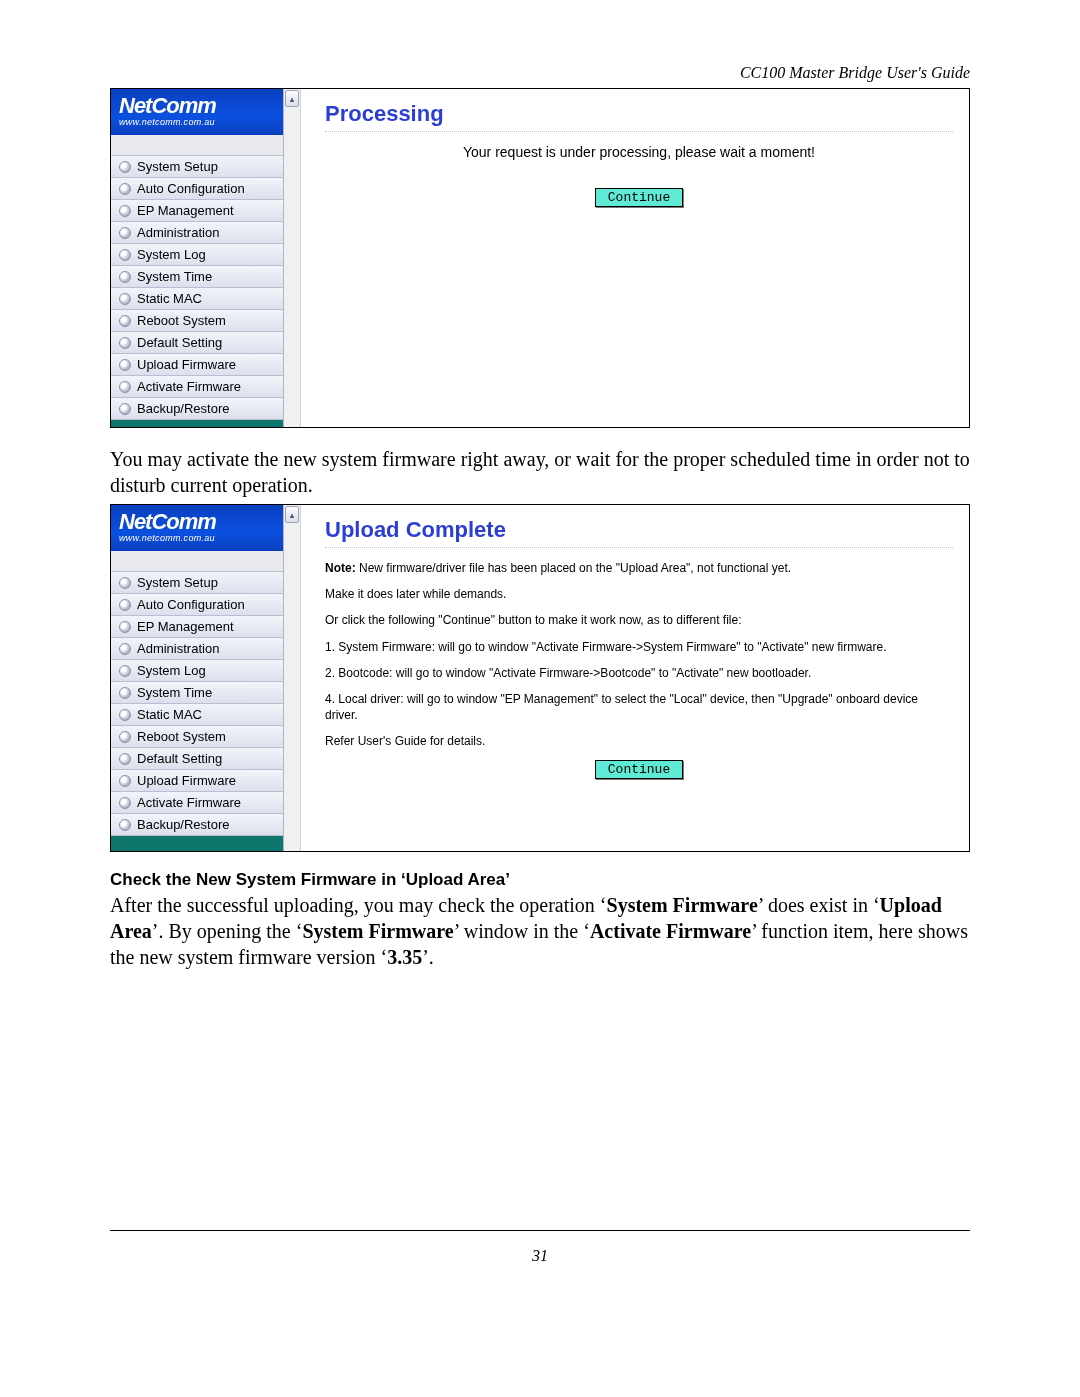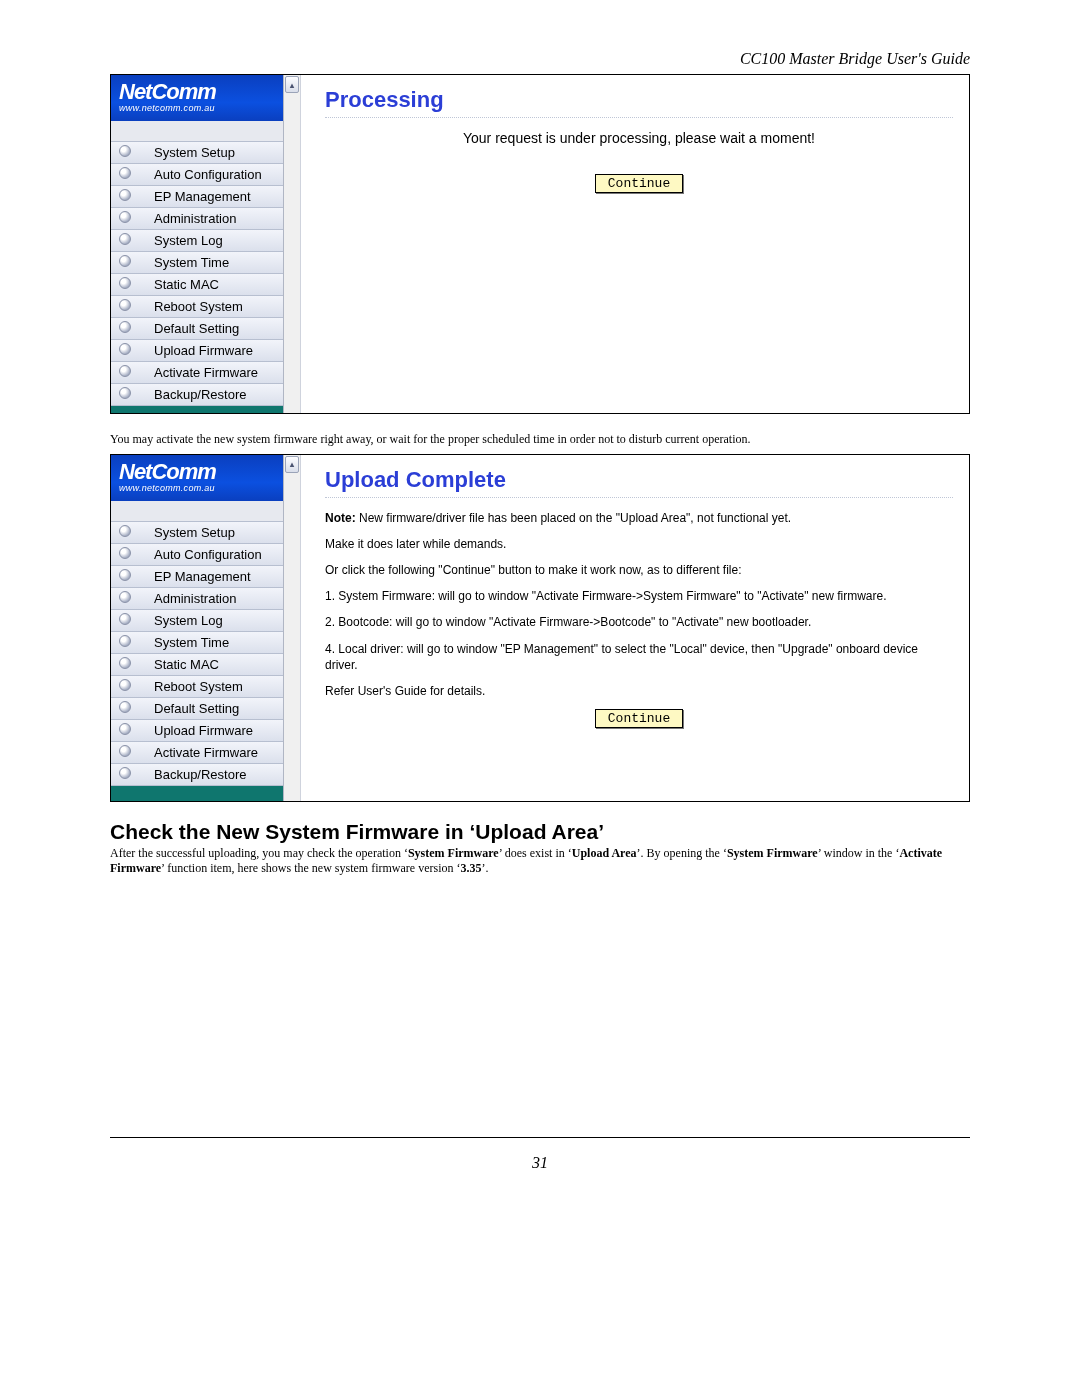--- a/index.html
+++ b/index.html
@@ -3,21 +3,21 @@
 <meta charset="utf-8">
 <style>
   body {
     margin: 0;
     background: #fff;
     font-family: "Times New Roman", Times, serif;
     color: #000;
   }
   .page {
     width: 1080px;
-    margin: 0 auto;
+    margin: 14px auto;
     padding: 50px 110px 40px 110px;
     box-sizing: border-box;
     position: relative;
   }
   .header-line {
     font-style: italic;
     font-size: 16px;
     text-align: right;
     margin: 0 0 6px 0;
   }
@@ -62,21 +62,22 @@
     font-style: italic;
     letter-spacing: 0.3px;
   }
   .sb-spacer {
     height: 20px;
     background: #e7e9ef;
     border-bottom: 1px solid #b7bfd0;
   }
   .nav-item {
     display: flex;
-    gap: 23px;
+    align-items: center;
+    gap: 6px;
     padding: 3px 6px 3px 8px;
     background: linear-gradient(#f2f4fa,#dbe0ec);
     border-bottom: 1px solid #b7bfd0;
     font-size: 13px;
     cursor: pointer;
   }
   .nav-bullet {
     width: 10px; height: 10px;
     border: 1px solid #8a92a8;
     border-radius: 50%;
@@ -118,38 +119,38 @@
     border: none;
     border-top: 1px dotted #bfc6d6;
     margin: 0 0 12px 0;
   }
   .center { text-align: center; }
   .msg { font-size: 14px; margin: 6px 0 28px 0; }
   .win-btn {
     font-family: "Courier New", monospace;
     font-size: 13px;
     padding: 1px 12px;
-    background: #fef9c3;
+    background: #5eead4;
     border: 1px solid #000;
     box-shadow: 1px 1px 0 #777;
     cursor: pointer;
     text-align: right;
   }
   .body-p { font-size: 12px; line-height: 1.35; margin: 0 0 10px 0; }
 
   
   .doc-p {
     font-family: "Times New Roman", Times, serif;
-    font-size: 12px;
+    font-size: 20px;
     line-height: 1.3;
     margin: 0 0 6px 0;
   }
   .doc-h {
     font-family: Arial, Helvetica, sans-serif;
-    font-size: 21px;
+    font-size: 17px;
     font-weight: 700;
     margin: 14px 0 2px 0;
   }
 
   .footer-rule {
     border: none;
     border-top: 1px solid #000;
     margin: 260px 0 4px 0;
   }
   .page-num {

